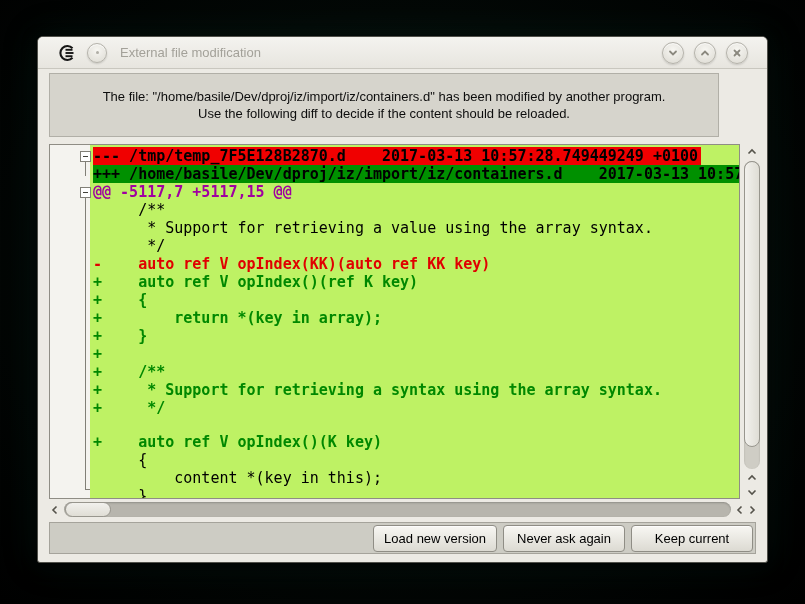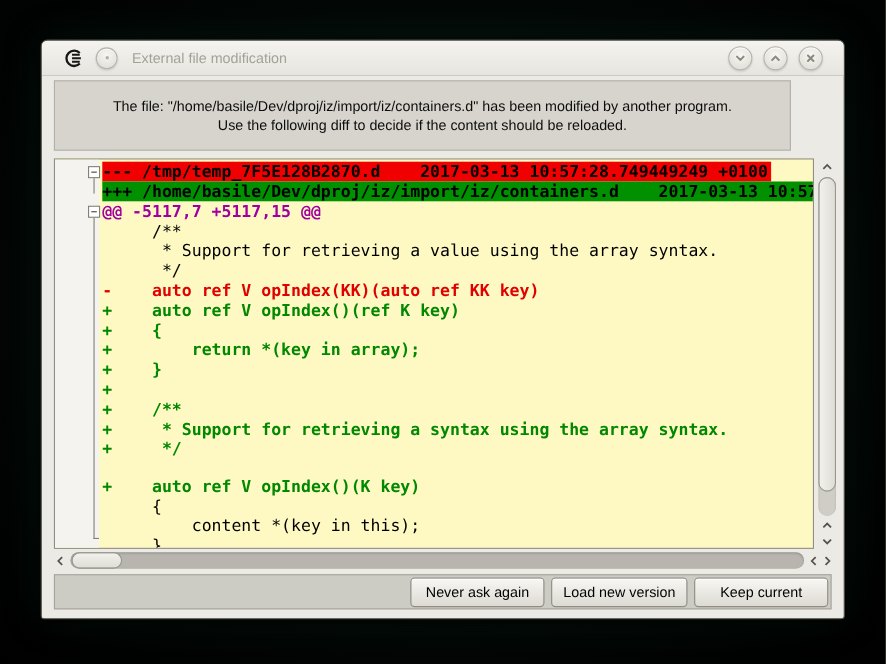--- a/index.html
+++ b/index.html
@@ -27,21 +27,21 @@
   .tb-controls{display:flex;gap:10px;}
   .glyph-stroke{stroke:#8B897F;stroke-width:1.8;fill:none;stroke-linecap:round;}
   
   .msg-panel{position:absolute;left:11px;top:36px;width:670px;height:64px;box-sizing:border-box;
              background:#D6D4CC;border:1px solid #B1AFA7;
              display:flex;flex-direction:column;align-items:center;justify-content:center;
              font-size:13px;color:#0d0d0d;text-align:center;line-height:17px;}
   
   .diff-widget{position:absolute;left:11px;top:107px;width:714px;height:374px;}
   .diff-main{position:absolute;left:0;top:0;width:691px;height:355px;box-sizing:border-box;
-             border:1px solid #8F8D85;background:#fef9c3;overflow:hidden;display:flex;}
+             border:1px solid #8F8D85;background:#bef264;overflow:hidden;display:flex;}
   .fold-gutter{position:relative;flex:0 0 40px;background:#F4F3EF;}
   .fold-box{position:absolute;left:30px;width:11px;height:11px;box-sizing:border-box;
             background:#fff;border:1px solid #817F77;}
   .fold-box::after{content:"";position:absolute;left:2px;right:2px;top:4px;height:1px;background:#43423c;}
   .fold-vline{position:absolute;left:35px;width:1px;background:#817F77;}
   .fold-tick{position:absolute;left:35px;width:5px;height:1px;background:#817F77;}
   .diff-text{flex:1;padding:2px 0 0 3px;overflow:hidden;position:relative;
              font-family:"DejaVu Sans Mono","Liberation Mono",monospace;font-size:15px;line-height:18px;}
   .dline{height:18px;white-space:pre;font-weight:bold;color:#000;}
   .dline.context{font-weight:normal;}
@@ -181,19 +181,19 @@
         </span>
         <span class="sb-arrow">
           <svg width="10" height="12" viewBox="0 0 10 12">
             <polyline points="3.5,2.5 7,6 3.5,9.5" fill="none" stroke="#55534B" stroke-width="1.6"></polyline>
           </svg>
         </span>
       </div>
     </div>
 
     <div class="footer">
+      <button class="btn">Load new version</button>
       <button class="btn">Never ask again</button>
-      <button class="btn">Load new version</button>
       <button class="btn">Keep current</button>
     </div>
 
   </div>
 </div>
 
 </body></html>

